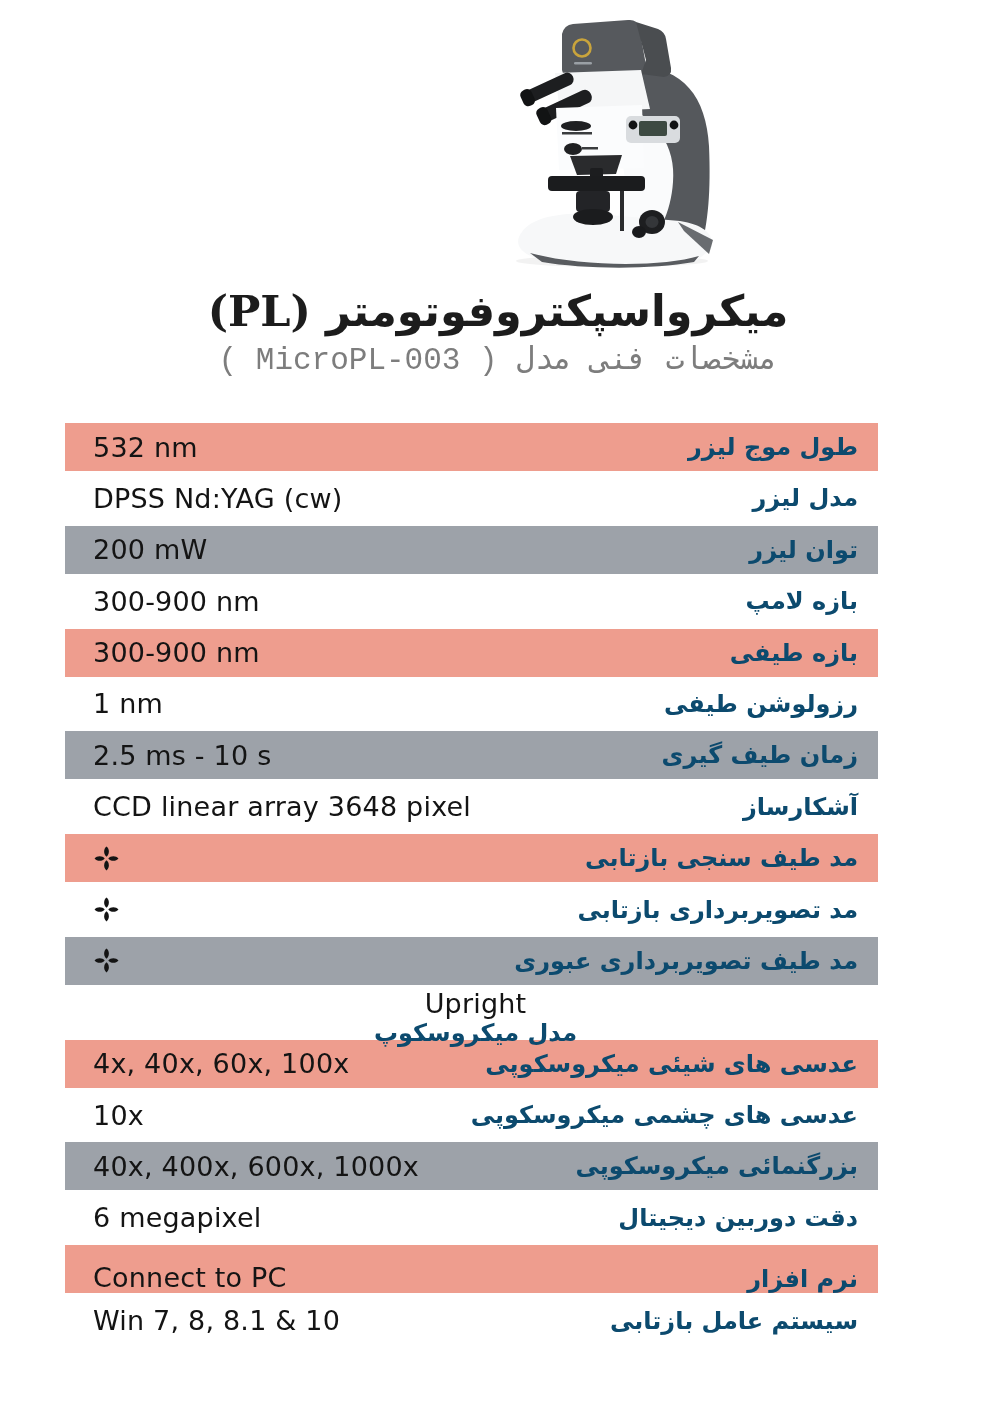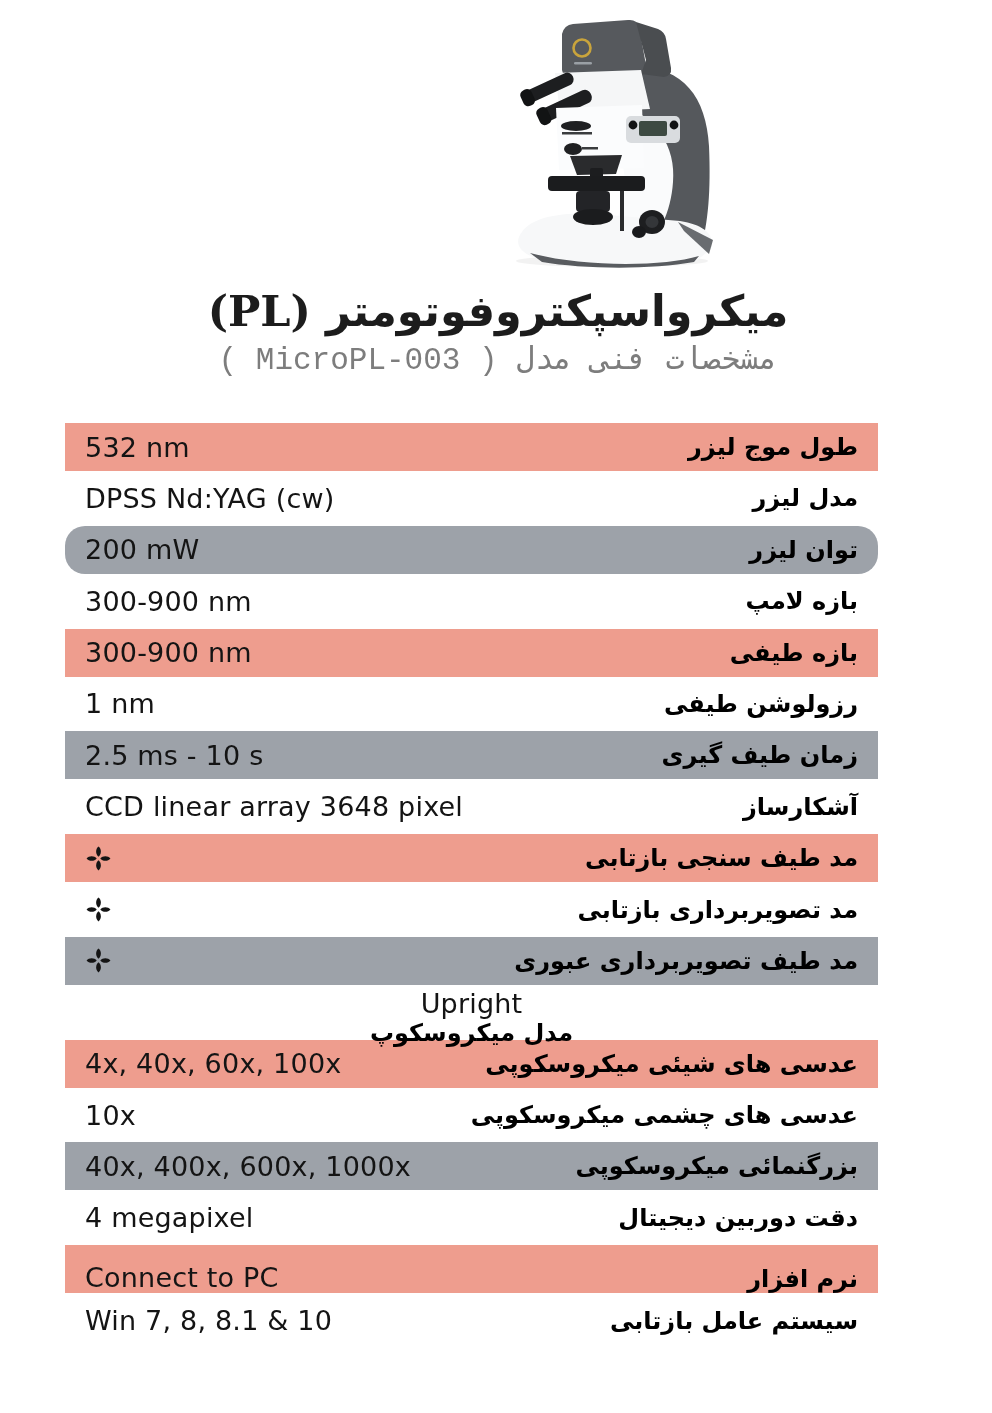--- a/index.html
+++ b/index.html
@@ -19,29 +19,29 @@
     font-family:Liberation Mono, monospace;
   }
   
   .microscope-wrap{position:absolute;left:500px;top:14px;width:220px;height:256px;}
   .microscope-wrap svg{width:100%;height:100%;}
   
   .spec-table{position:absolute;top:423px;left:65px;width:813px;}
   .spec-row{
     height:48px;margin-bottom:3.4px;box-sizing:border-box;
     display:flex;align-items:center;justify-content:space-between;
-    padding:0 20px 0 20px;
+    padding:0 20px 0 28px;
   }
   .spec-cell-left{display:flex;align-items:center;}
   .spec-value{
     font-size:27px;color:#141414;white-space:nowrap;letter-spacing:0.2px;
   }
   .flower-icon{width:27px;height:27px;display:none;fill:#141414;}
   .spec-label{
-    direction:rtl;font-size:24px;font-weight:bold;color:#000000;white-space:nowrap;
+    direction:rtl;font-size:24px;font-weight:bold;color:#0c4a6e;white-space:nowrap;
   }
 </style>
 </head>
 <body>
 
 <div class="microscope-wrap">
   <svg viewBox="0 0 220 252" aria-hidden="true">
 
     <ellipse cx="112" cy="245" rx="96" ry="6" fill="#000000" opacity="0.05"></ellipse>
 
@@ -117,21 +117,21 @@
   </div>
 
   <div class="spec-row" style="background-color: rgb(255, 255, 255);">
     <span class="spec-cell-left">
       <span class="spec-value">DPSS Nd:YAG (cw)</span>
 
     </span>
     <span class="spec-label">مدل لیزر</span>
   </div>
 
-  <div class="spec-row" style="background-color: rgb(157, 162, 169); border-radius: 20px;">
+  <div class="spec-row" style="background-color: rgb(157, 162, 169);">
     <span class="spec-cell-left">
       <span class="spec-value">200 mW</span>
 
     </span>
     <span class="spec-label">توان لیزر</span>
   </div>
 
   <div class="spec-row" style="background-color: rgb(255, 255, 255);">
     <span class="spec-cell-left">
       <span class="spec-value">300-900 nm</span>
@@ -238,21 +238,21 @@
   <div class="spec-row" style="background-color: rgb(157, 162, 169);">
     <span class="spec-cell-left">
       <span class="spec-value">40x, 400x, 600x, 1000x</span>
 
     </span>
     <span class="spec-label">بزرگنمائی میکروسکوپی</span>
   </div>
 
   <div class="spec-row" style="background-color: rgb(255, 255, 255);">
     <span class="spec-cell-left">
-      <span class="spec-value">4 megapixel</span>
+      <span class="spec-value">6 megapixel</span>
 
     </span>
     <span class="spec-label">دقت دوربین دیجیتال</span>
   </div>
 
   <div class="spec-row" style="background-color: rgb(238, 157, 142); align-items: flex-end;">
     <span class="spec-cell-left">
       <span class="spec-value">Connect to PC</span>
 
     </span>

